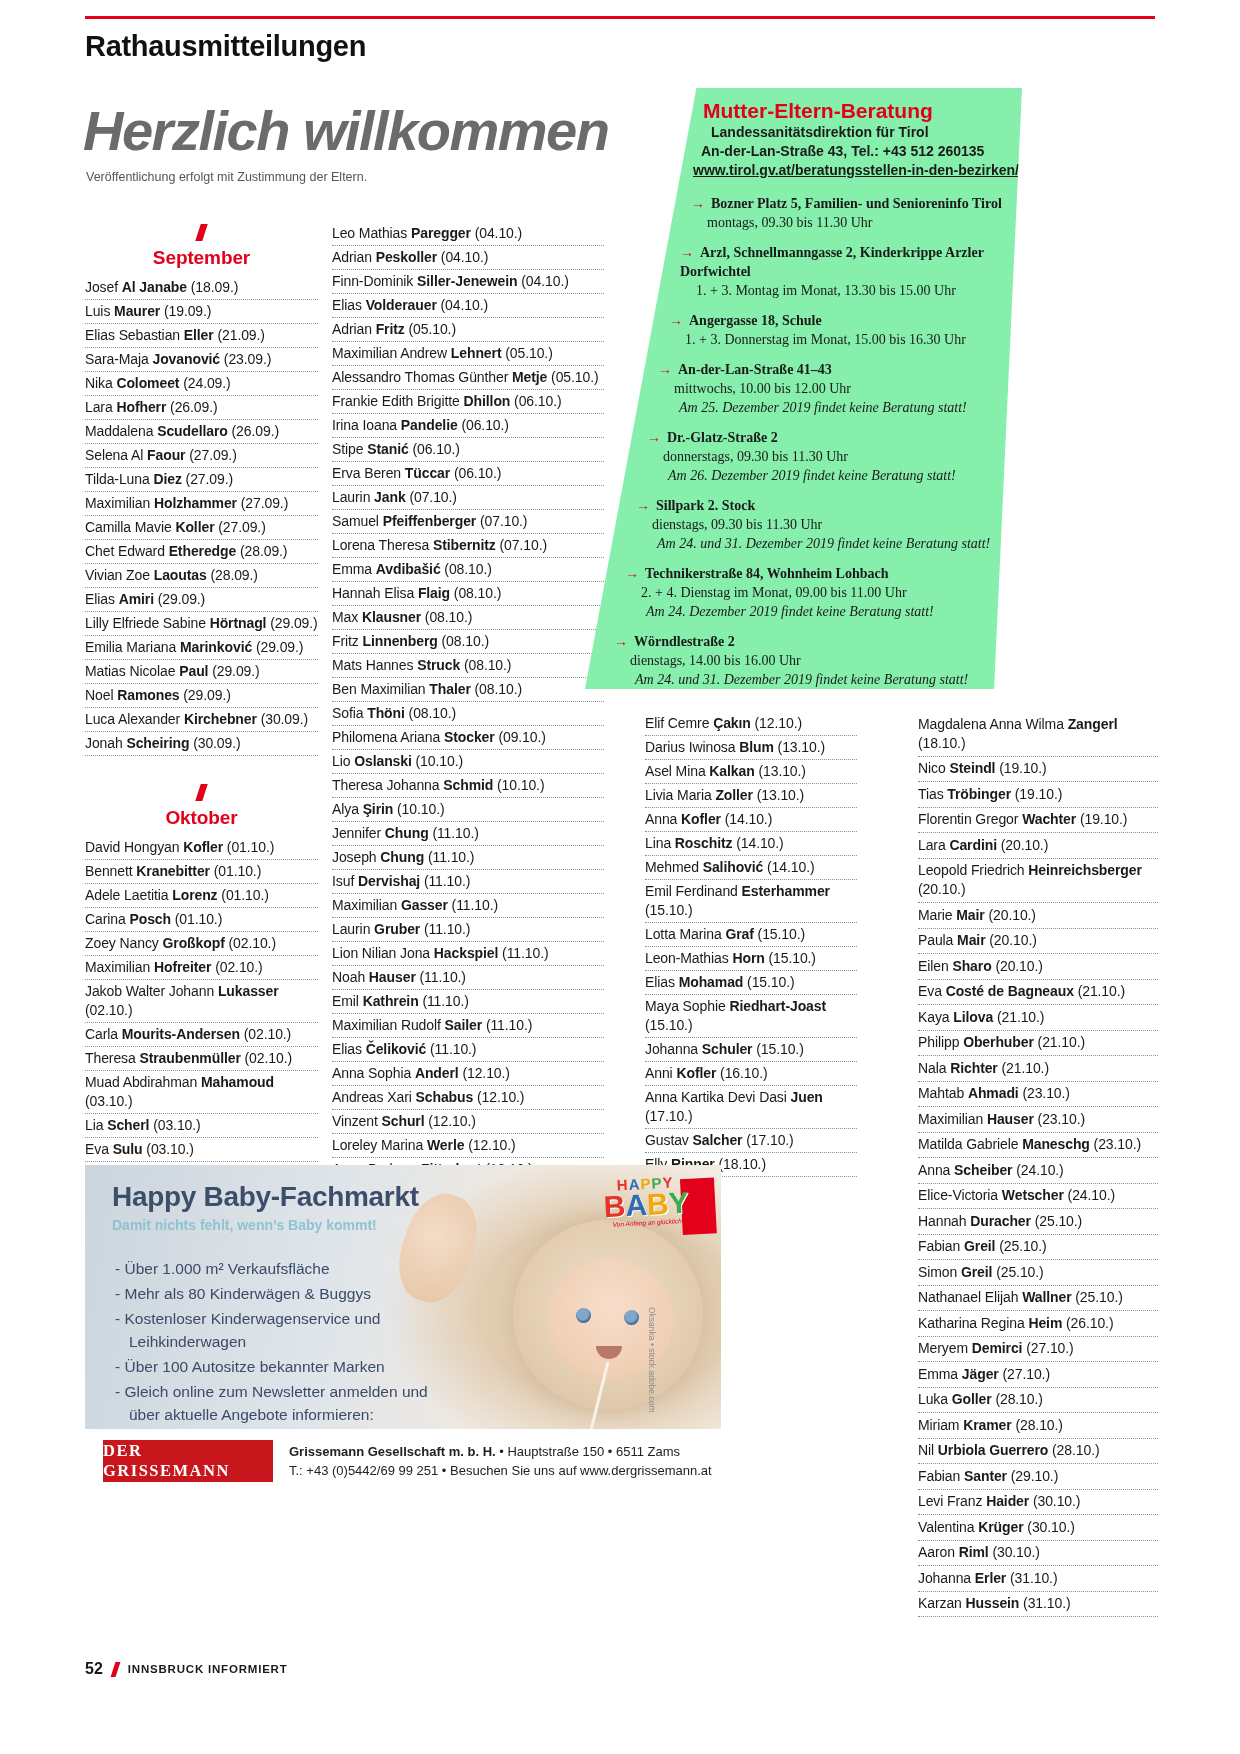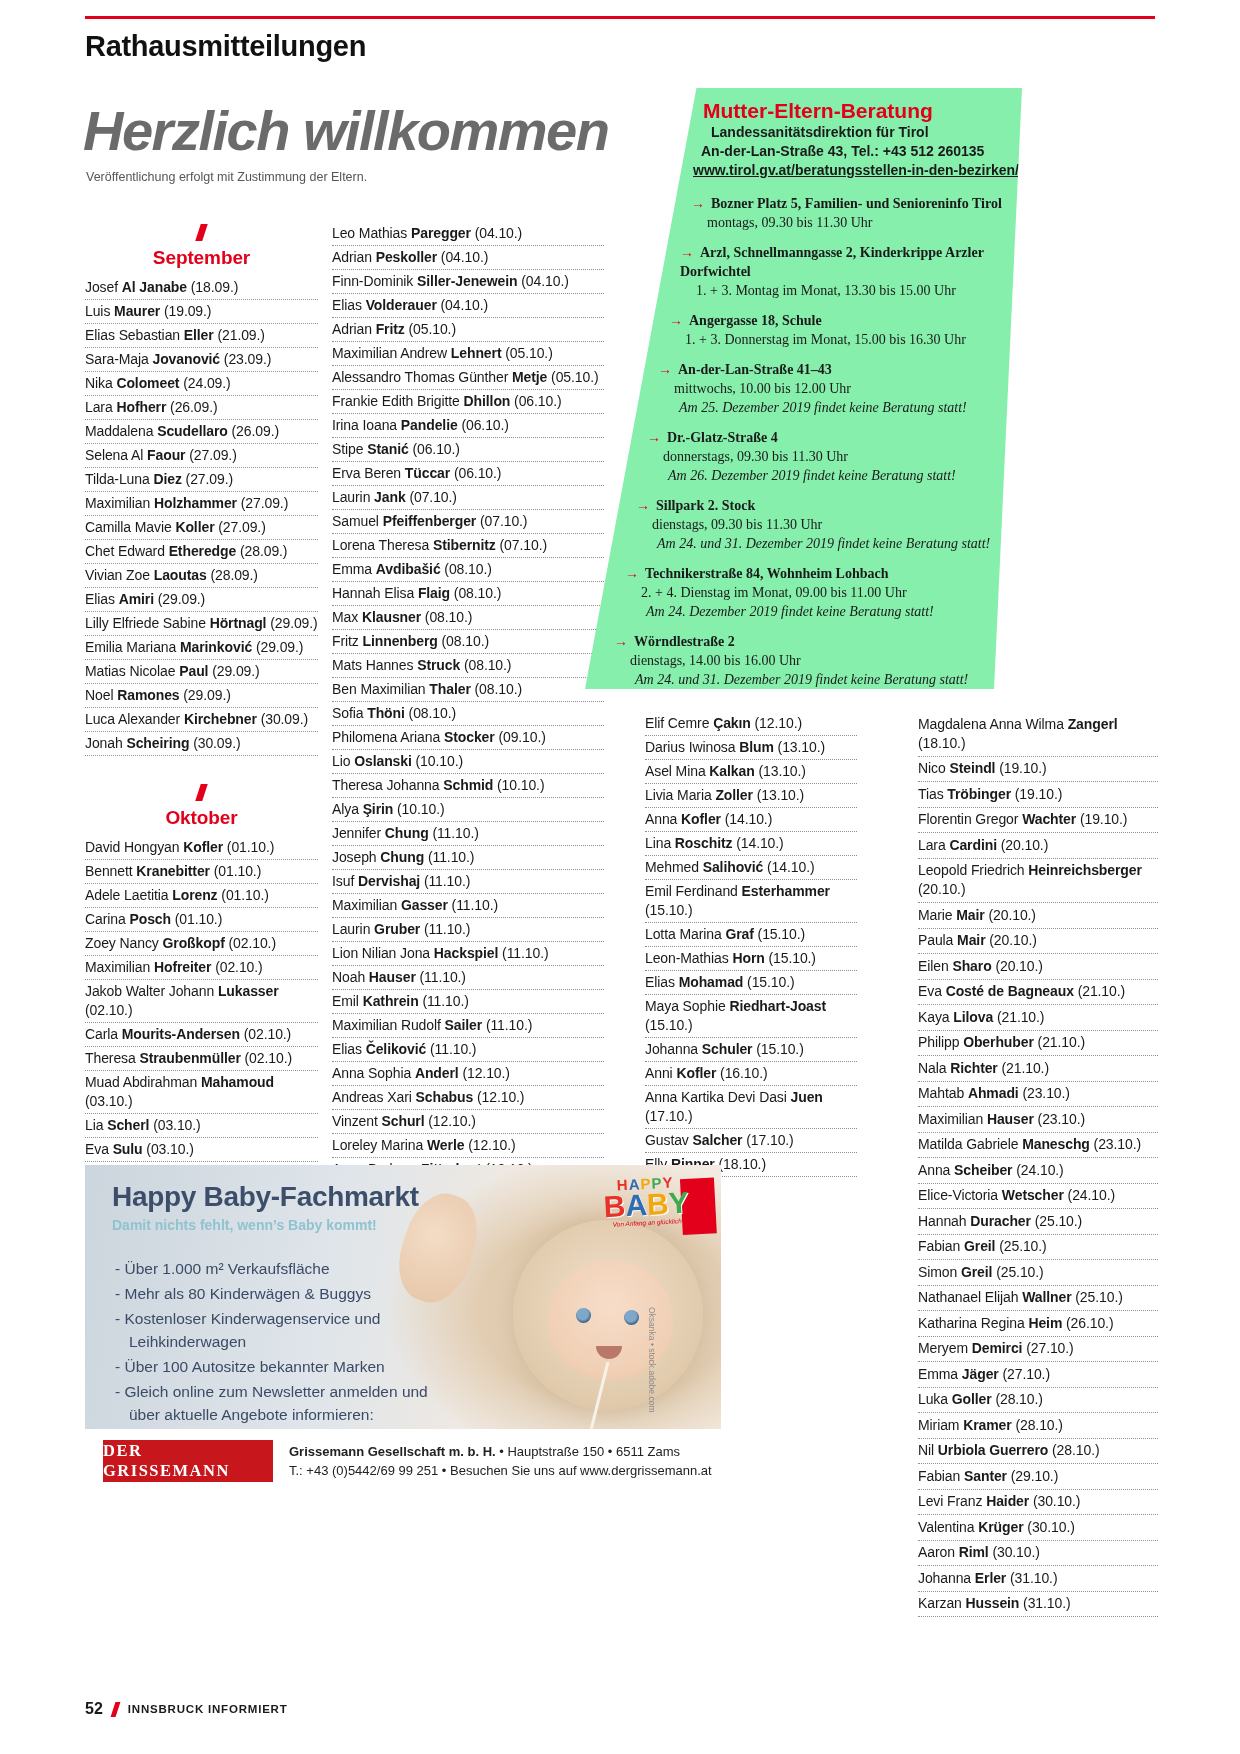--- a/index.html
+++ b/index.html
@@ -67,21 +67,21 @@
   .hb-l2{position:relative;font-size:30px;font-weight:800;letter-spacing:0;line-height:26px;
          text-shadow:1px 1px 0 #fff;}
   .hb-tag{position:relative;font-size:6.5px;color:#e2001a;font-style:italic;margin-top:1px;}
   .ad-strip{position:absolute;left:0;right:0;bottom:0;height:74px;background:#fff;}
   .gris-logo{position:absolute;left:18px;top:11px;width:170px;height:42px;background:#c8161d;
       color:#fff;display:flex;align-items:center;justify-content:center;
       font-family:"Liberation Serif","DejaVu Serif",serif;font-size:16.5px;letter-spacing:1.5px;font-weight:700;}
   .gris-text{position:absolute;left:204px;top:13px;font-size:13px;line-height:19px;color:#222;}
   .credit{position:absolute;right:64px;top:142px;writing-mode:vertical-rl;font-size:8.5px;color:#8d8d8d;}
 
-  .footer{position:absolute;left:85px;top:1700px;display:flex;align-items:center;gap:10px;}
+  .footer{position:absolute;left:85px;top:1660px;display:flex;align-items:center;gap:10px;}
   .footer .pg{font-size:16px;font-weight:700;}
   .footer .bar{display:inline-block;width:5px;height:15px;background:#e2001a;transform:skewX(-18deg);}
   .footer .mag{font-size:11.5px;font-weight:700;letter-spacing:.8px;}
 </style>
 </head>
 <body>
 
 <div class="page">
   <div class="topline"></div>
   <div class="h1">Rathausmitteilungen</div>
@@ -202,21 +202,21 @@
           <div class="loc" style="margin-left: 84px;">
             <div class="loc-name"><span class="arrow">→</span><b>Angergasse 18, Schule</b></div>
             <div class="loc-schedule">1. + 3. Donnerstag im Monat, 15.00 bis 16.30 Uhr</div>
           </div>
           <div class="loc" style="margin-left: 73px;">
             <div class="loc-name"><span class="arrow">→</span><b>An-der-Lan-Straße 41–43</b></div>
             <div class="loc-schedule">mittwochs, 10.00 bis 12.00 Uhr</div>
             <div class="loc-note">Am 25. Dezember 2019 findet keine Beratung statt!</div>
           </div>
           <div class="loc" style="margin-left: 62px;">
-            <div class="loc-name"><span class="arrow">→</span><b>Dr.-Glatz-Straße 4</b></div>
+            <div class="loc-name"><span class="arrow">→</span><b>Dr.-Glatz-Straße 2</b></div>
             <div class="loc-schedule">donnerstags, 09.30 bis 11.30 Uhr</div>
             <div class="loc-note">Am 26. Dezember 2019 findet keine Beratung statt!</div>
           </div>
           <div class="loc" style="margin-left: 51px;">
             <div class="loc-name"><span class="arrow">→</span><b>Sillpark 2. Stock</b></div>
             <div class="loc-schedule">dienstags, 09.30 bis 11.30 Uhr</div>
             <div class="loc-note">Am 24. und 31. Dezember 2019 findet keine Beratung statt!</div>
           </div>
           <div class="loc" style="margin-left: 40px;">
             <div class="loc-name"><span class="arrow">→</span><b>Technikerstraße 84, Wohnheim Lohbach</b></div>

